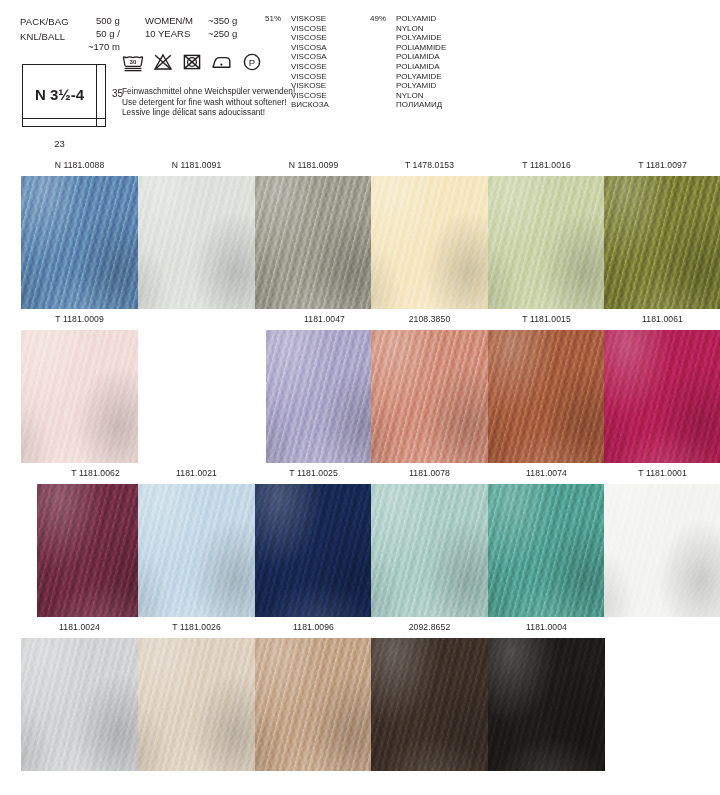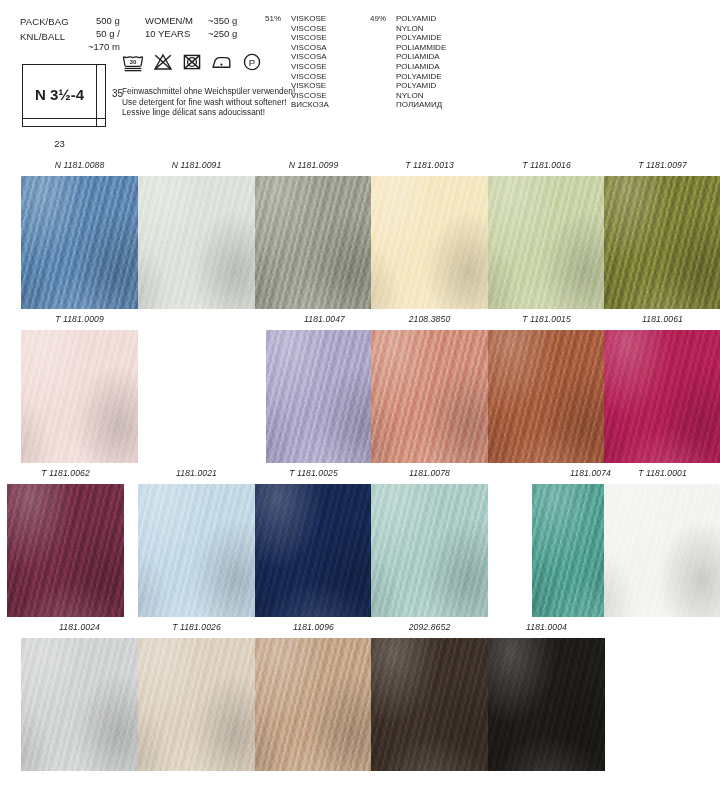--- a/index.html
+++ b/index.html
@@ -133,21 +133,20 @@
     font-size: 8.3px;
     line-height: 10.5px;
     white-space: nowrap;
   }
 
   
   #grid {
     position: absolute;
     left: 0; top: 158px;
     width: 720px;
-    font-style: italic;
   }
   .srow {
     position: relative;
     height: 154px;
   }
   .cell {
     position: absolute;
     top: 0;
     width: 117px;
   }
@@ -347,21 +346,21 @@
       <div class="cell" style="left: 255px;">
         <div class="cell-label">N 1181.0099</div>
         <div class="swatch" style="background: rgb(154, 155, 140);">
           <div class="tex tex1"></div>
           <div class="tex tex2"></div>
           <div class="tex tex3"></div>
           <div class="tex tex4"></div>
         </div>
       </div>
       <div class="cell" style="left: 371px;">
-        <div class="cell-label">T 1181.0013</div>
+        <div class="cell-label">T 1478.0153</div>
         <div class="swatch" style="background: rgb(246, 231, 191);">
           <div class="tex tex1"></div>
           <div class="tex tex2"></div>
           <div class="tex tex3"></div>
           <div class="tex tex4"></div>
         </div>
       </div>
       <div class="cell" style="left: 488px;">
         <div class="cell-label">T 1181.0016</div>
         <div class="swatch" style="background: rgb(200, 210, 165);">
@@ -422,21 +421,21 @@
         <div class="cell-label">1181.0061</div>
         <div class="swatch" style="background: rgb(176, 31, 81);">
           <div class="tex tex1"></div>
           <div class="tex tex2"></div>
           <div class="tex tex3"></div>
           <div class="tex tex4"></div>
         </div>
       </div>
     </div>
     <div class="srow">
-      <div class="cell" style="left: 7px;">
+      <div class="cell" style="left: 37px;">
         <div class="cell-label">T 1181.0062</div>
         <div class="swatch" style="background: rgb(108, 43, 65);">
           <div class="tex tex1"></div>
           <div class="tex tex2"></div>
           <div class="tex tex3"></div>
           <div class="tex tex4"></div>
         </div>
       </div>
       <div class="cell" style="left: 138px;">
         <div class="cell-label">1181.0021</div>
@@ -458,21 +457,21 @@
       </div>
       <div class="cell" style="left: 371px;">
         <div class="cell-label">1181.0078</div>
         <div class="swatch" style="background: rgb(168, 203, 196);">
           <div class="tex tex1"></div>
           <div class="tex tex2"></div>
           <div class="tex tex3"></div>
           <div class="tex tex4"></div>
         </div>
       </div>
-      <div class="cell" style="left: 488px; margin-left: 44px;">
+      <div class="cell" style="left: 488px;">
         <div class="cell-label">1181.0074</div>
         <div class="swatch" style="background: rgb(78, 155, 141);">
           <div class="tex tex1"></div>
           <div class="tex tex2"></div>
           <div class="tex tex3"></div>
           <div class="tex tex4"></div>
         </div>
       </div>
       <div class="cell" style="left: 604px;">
         <div class="cell-label">T 1181.0001</div>

